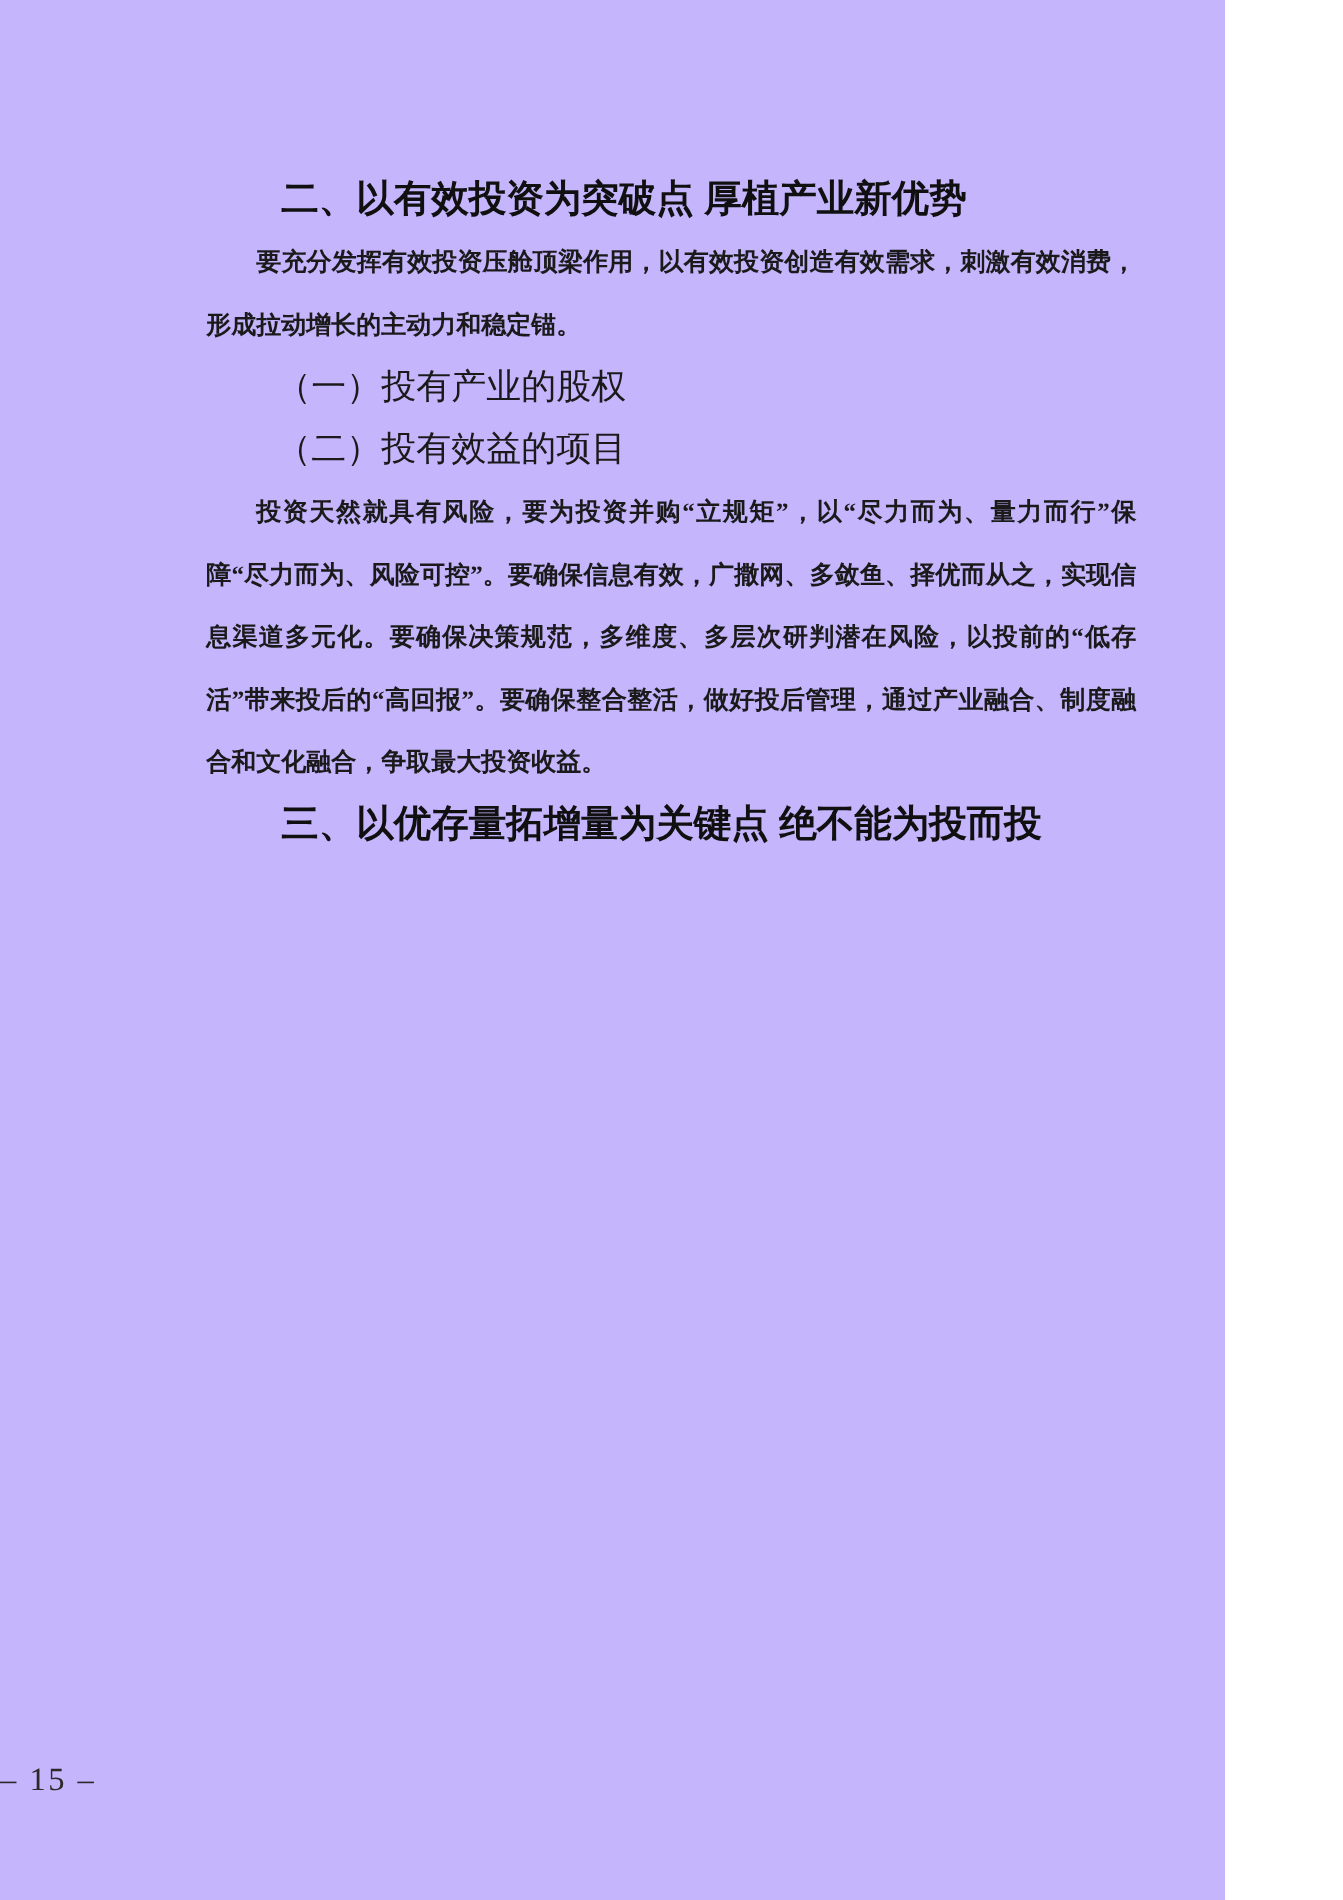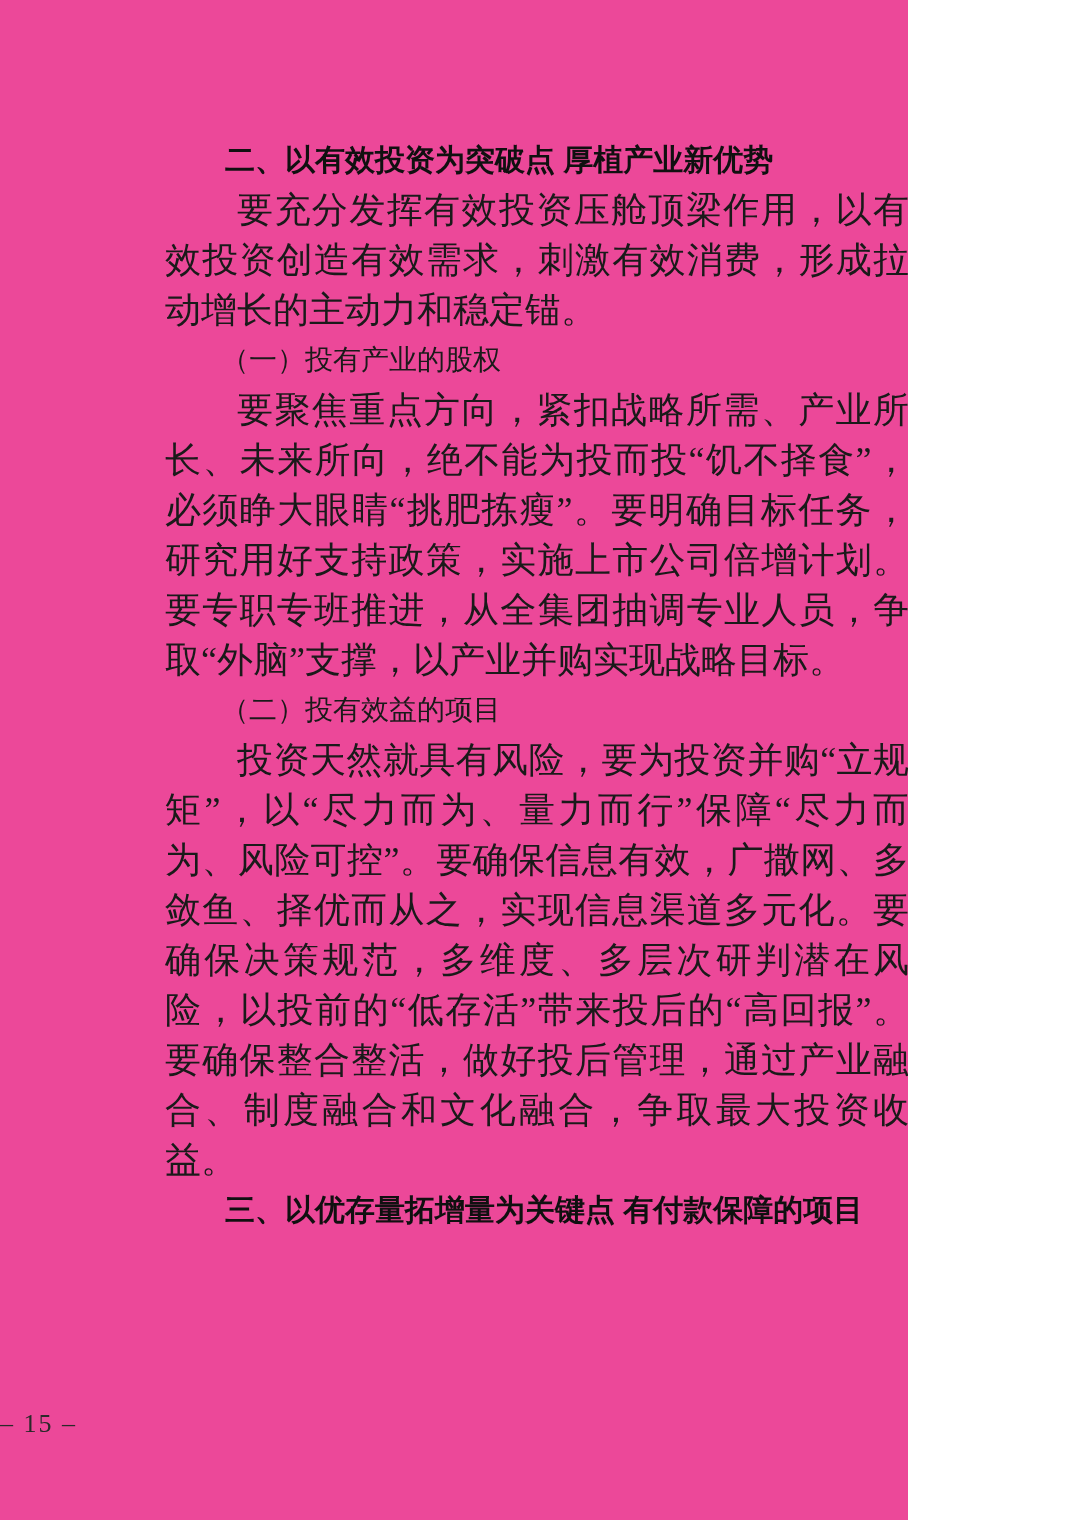--- a/index.html
+++ b/index.html
@@ -2,23 +2,23 @@
 <html><head>
 <meta charset="utf-8">
 <style>
   html, body {
     margin: 0;
     padding: 0;
     background: #ffffff;
   }
   .page {
     position: relative;
-    width: 908px;
+    width: 980px;
     height: 1520px;
-    background: #ec4899;
+    background: #c4b5fd;
     color: #121212;
     font-family: "Liberation Serif", serif;
     overflow: hidden;
   }
   .content {
     position: absolute;
     left: 165px;
     top: 135px;
     width: 744px;
   }
@@ -38,25 +38,26 @@
     font-family: "Liberation Serif", serif;
     font-weight: 400;
     font-size: 28px;
     line-height: 50px;
     text-indent: 2em;
     text-align: left;
     color: #1a1a1a;
   }
   .body-p {
     margin: 0;
-    font-size: 36px;
+    font-size: 20px;
     line-height: 50px;
     text-indent: 2em;
     text-align: justify;
     color: #1a1a1a;
+    font-weight: bold;
   }
   .page-number {
     position: absolute;
     left: 0;
     right: 0;
     top: 1408px;
     font-size: 26px;
     line-height: 32px;
     color: #2a2a2a;
     letter-spacing: 2px;
@@ -66,25 +67,24 @@
 <body>
 
 <div class="page">
   <main class="content">
     <h2 class="h-section">二、以有效投资为突破点 厚植产业新优势</h2>
 
     <p class="body-p">要充分发挥有效投资压舱顶梁作用，以有效投资创造有效需求，刺激有效消费，形成拉动增长的主动力和稳定锚。</p>
 
     <h3 class="h-sub">（一）投有产业的股权</h3>
 
-    <p class="body-p">要聚焦重点方向，紧扣战略所需、产业所长、未来所向，绝不能为投而投“饥不择食”，必须睁大眼睛“挑肥拣瘦”。要明确目标任务，研究用好支持政策，实施上市公司倍增计划。要专职专班推进，从全集团抽调专业人员，争取“外脑”支撑，以产业并购实现战略目标。</p>
 
     <h3 class="h-sub">（二）投有效益的项目</h3>
 
 
 
     <p class="body-p">投资天然就具有风险，要为投资并购“立规矩”，以“尽力而为、量力而行”保障“尽力而为、风险可控”。要确保信息有效，广撒网、多敛鱼、择优而从之，实现信息渠道多元化。要确保决策规范，多维度、多层次研判潜在风险，以投前的“低存活”带来投后的“高回报”。要确保整合整活，做好投后管理，通过产业融合、制度融合和文化融合，争取最大投资收益。</p>
 
-    <h2 class="h-section">三、以优存量拓增量为关键点 有付款保障的项目</h2>
+    <h2 class="h-section">三、以优存量拓增量为关键点 绝不能为投而投</h2>
   </main>
 
   <footer class="page-number">– 15 –</footer>
 </div>
 
 </body></html>

